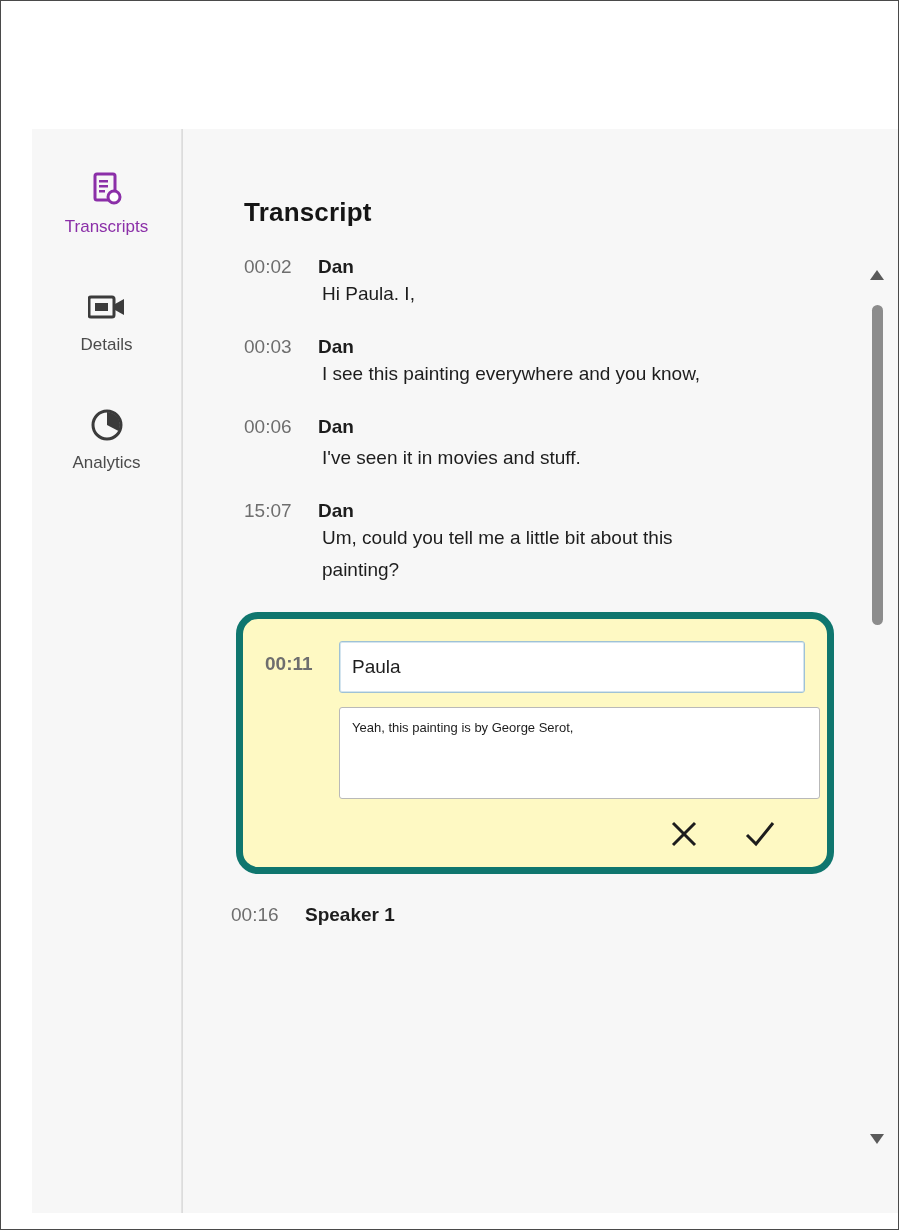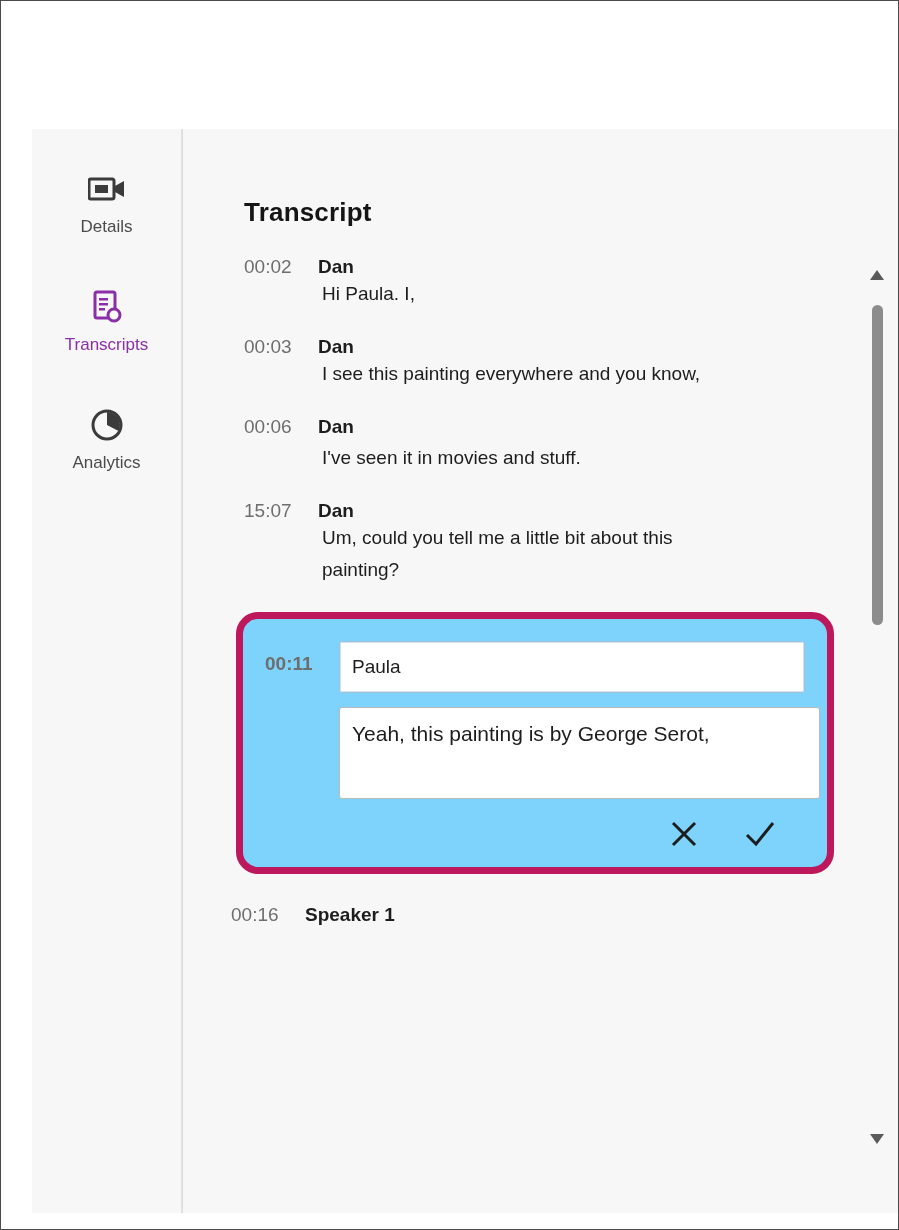--- a/index.html
+++ b/index.html
@@ -119,23 +119,23 @@
     margin-left: 78px;
     max-width: 395px;
   }
   .entry.tight .entry-text { margin-top: 4px; }
 
   
   .edit-wrap {
     position: relative;
     margin: 18px 0 6px -8px;
     width: 598px;
-    border: 7px solid #be185d;
+    border: 7px solid #0f766e;
     border-radius: 22px;
-    background: #7dd3fc;
+    background: #fef9c3;
     box-sizing: border-box;
     padding: 22px 22px 16px 22px;
   }
   .edit-row {
     display: flex;
     align-items: flex-start;
     gap: 16px;
   }
   .edit-time {
     font-size: 19px;
@@ -159,21 +159,21 @@
     outline: none;
   }
   .text-area {
     margin-left: 74px;
     margin-top: 14px;
     width: 481px;
     height: 92px;
     border: 1px solid #b9b9b9;
     border-radius: 3px;
     font-family: "Liberation Sans", sans-serif;
-    font-size: 21px;
+    font-size: 13px;
     color: #1d1d1d;
     line-height: 1.55;
     padding: 10px 12px;
     box-sizing: border-box;
     resize: none;
     background: #ffffff;
     outline: none;
   }
   .edit-actions {
     display: flex;
@@ -235,42 +235,42 @@
 <body>
 
 <div class="screen">
 
   <div class="top-blank"></div>
 
   <div class="body-area">
 
     <div class="rail">
 
-      <div class="rail-item">
-        <div class="rail-icon">
-          <svg width="38" height="30" viewBox="0 0 38 30">
-            <rect x="1" y="5" width="25" height="20" rx="2" fill="none" stroke="#3b3b3b" stroke-width="3"></rect>
-            <rect x="7" y="11" width="13" height="8" fill="#3b3b3b"></rect>
-            <path d="M27 12 L36 7 L36 23 L27 18 Z" fill="#3b3b3b"></path>
-          </svg>
-        </div>
-        <div class="rail-label">Details</div>
-      </div>
-
       <div class="rail-item active">
         <div class="rail-icon">
           <svg width="34" height="34" viewBox="0 0 34 34">
             <rect x="5" y="2" width="20" height="26" rx="2" fill="none" stroke="#8b2fa8" stroke-width="3"></rect>
             <rect x="9" y="8" width="9" height="2.5" fill="#8b2fa8"></rect>
             <rect x="9" y="13" width="9" height="2.5" fill="#8b2fa8"></rect>
             <rect x="9" y="18" width="6" height="2.5" fill="#8b2fa8"></rect>
             <circle cx="24" cy="25" r="6" fill="#ffffff" stroke="#8b2fa8" stroke-width="3"></circle>
           </svg>
         </div>
         <div class="rail-label">Transcripts</div>
+      </div>
+
+      <div class="rail-item">
+        <div class="rail-icon">
+          <svg width="38" height="30" viewBox="0 0 38 30">
+            <rect x="1" y="5" width="25" height="20" rx="2" fill="none" stroke="#3b3b3b" stroke-width="3"></rect>
+            <rect x="7" y="11" width="13" height="8" fill="#3b3b3b"></rect>
+            <path d="M27 12 L36 7 L36 23 L27 18 Z" fill="#3b3b3b"></path>
+          </svg>
+        </div>
+        <div class="rail-label">Details</div>
       </div>
 
       <div class="rail-item">
         <div class="rail-icon">
           <svg width="34" height="34" viewBox="0 0 34 34">
             <circle cx="17" cy="17" r="14" fill="none" stroke="#3b3b3b" stroke-width="3"></circle>
             <path d="M17 17 L17 4 A13 13 0 0 1 28.5 23 Z" fill="#3b3b3b"></path>
           </svg>
         </div>
         <div class="rail-label">Analytics</div>

